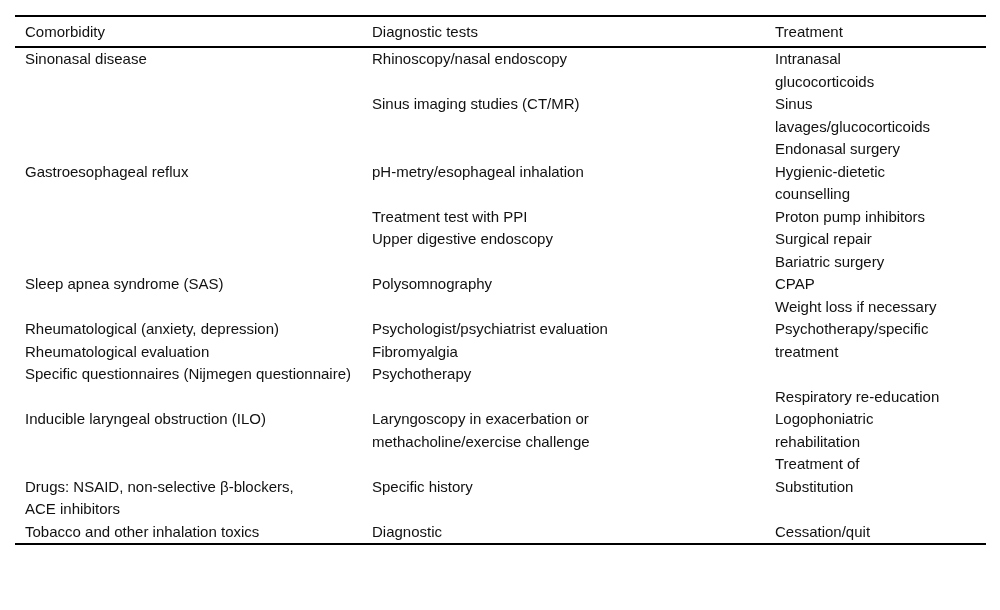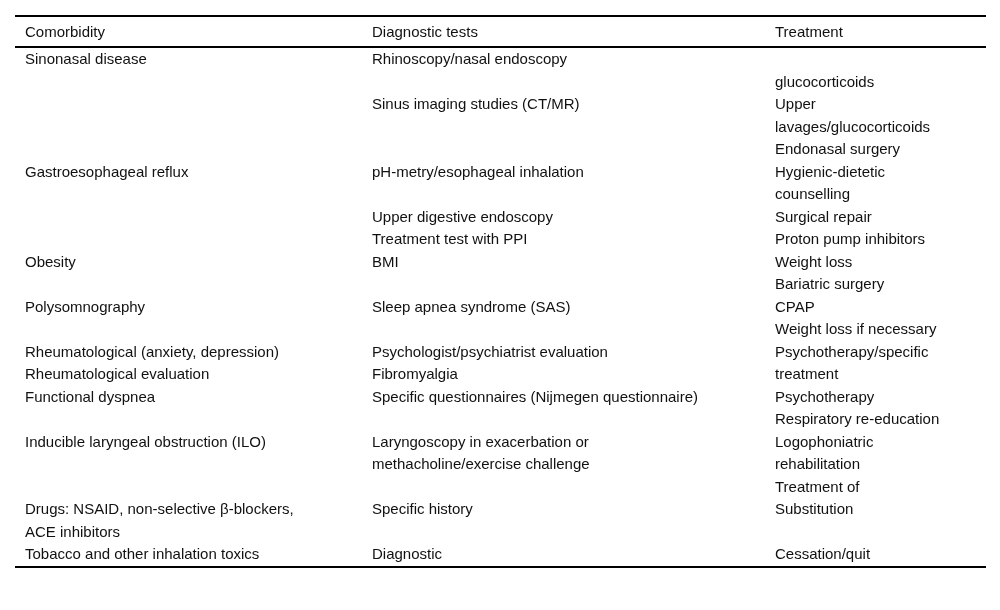--- a/index.html
+++ b/index.html
@@ -55,30 +55,31 @@
   <div class="header-row">
     <div class="hcell">Comorbidity</div>
     <div class="hcell">Diagnostic tests</div>
     <div class="hcell">Treatment</div>
   </div>
   <div class="rule rule-header"></div>
   <div class="tbody">
       <div class="trow">
         <div class="tcell">Sinonasal disease</div>
         <div class="tcell">Rhinoscopy/nasal endoscopy</div>
+        <div class="tcell">Intranasal</div>
       </div>
       <div class="trow">
         <div class="tcell"></div>
         <div class="tcell"></div>
         <div class="tcell">glucocorticoids</div>
       </div>
       <div class="trow">
         <div class="tcell"></div>
         <div class="tcell">Sinus imaging studies (CT/MR)</div>
-        <div class="tcell">Upper</div>
+        <div class="tcell">Sinus</div>
       </div>
       <div class="trow">
         <div class="tcell"></div>
         <div class="tcell"></div>
         <div class="tcell">lavages/glucocorticoids</div>
       </div>
       <div class="trow">
         <div class="tcell"></div>
         <div class="tcell"></div>
         <div class="tcell">Endonasal surgery</div>
@@ -88,60 +89,54 @@
         <div class="tcell">pH-metry/esophageal inhalation</div>
         <div class="tcell">Hygienic-dietetic</div>
       </div>
       <div class="trow">
         <div class="tcell"></div>
         <div class="tcell"></div>
         <div class="tcell">counselling</div>
       </div>
       <div class="trow">
         <div class="tcell"></div>
-        <div class="tcell">Upper digestive endoscopy</div>
-        <div class="tcell">Surgical repair</div>
-      </div>
-      <div class="trow">
-        <div class="tcell"></div>
         <div class="tcell">Treatment test with PPI</div>
         <div class="tcell">Proton pump inhibitors</div>
       </div>
       <div class="trow">
-        <div class="tcell">Obesity</div>
-        <div class="tcell">BMI</div>
-        <div class="tcell">Weight loss</div>
+        <div class="tcell"></div>
+        <div class="tcell">Upper digestive endoscopy</div>
+        <div class="tcell">Surgical repair</div>
       </div>
       <div class="trow">
         <div class="tcell"></div>
         <div class="tcell"></div>
         <div class="tcell">Bariatric surgery</div>
       </div>
       <div class="trow">
+        <div class="tcell">Sleep apnea syndrome (SAS)</div>
         <div class="tcell">Polysomnography</div>
-        <div class="tcell">Sleep apnea syndrome (SAS)</div>
         <div class="tcell">CPAP</div>
       </div>
       <div class="trow">
         <div class="tcell"></div>
         <div class="tcell"></div>
         <div class="tcell">Weight loss if necessary</div>
       </div>
       <div class="trow">
         <div class="tcell">Rheumatological (anxiety, depression)</div>
         <div class="tcell">Psychologist/psychiatrist evaluation</div>
         <div class="tcell">Psychotherapy/specific</div>
       </div>
       <div class="trow">
         <div class="tcell">Rheumatological evaluation</div>
         <div class="tcell">Fibromyalgia</div>
         <div class="tcell">treatment</div>
       </div>
       <div class="trow">
-        <div class="tcell">Functional dyspnea</div>
         <div class="tcell">Specific questionnaires (Nijmegen questionnaire)</div>
         <div class="tcell">Psychotherapy</div>
       </div>
       <div class="trow">
         <div class="tcell"></div>
         <div class="tcell"></div>
         <div class="tcell">Respiratory re-education</div>
       </div>
       <div class="trow">
         <div class="tcell">Inducible laryngeal obstruction (ILO)</div>

